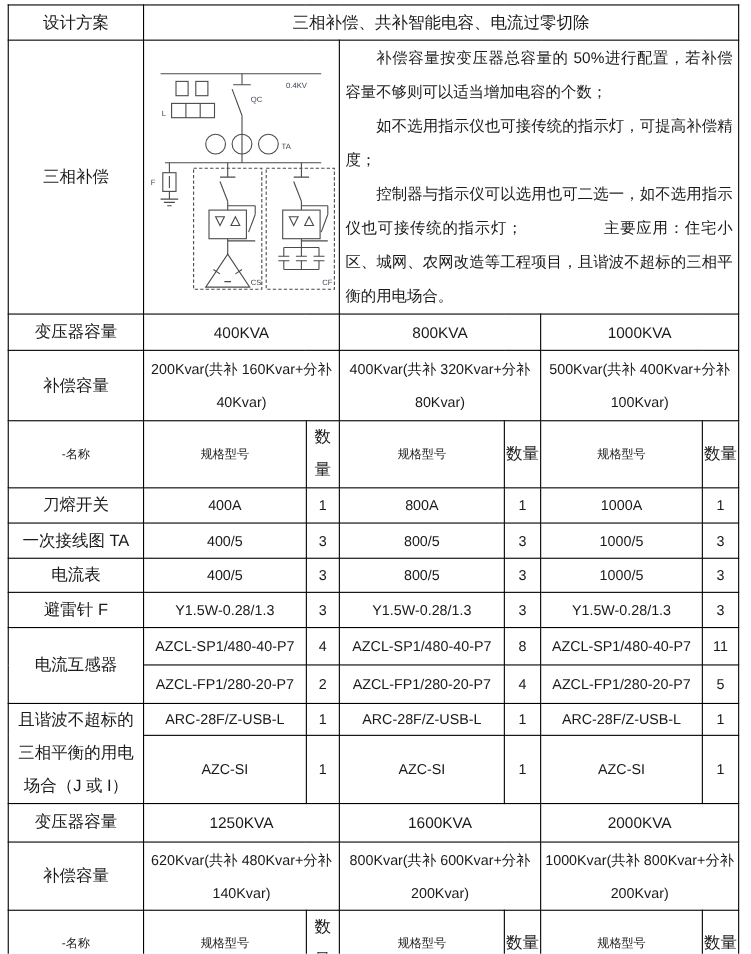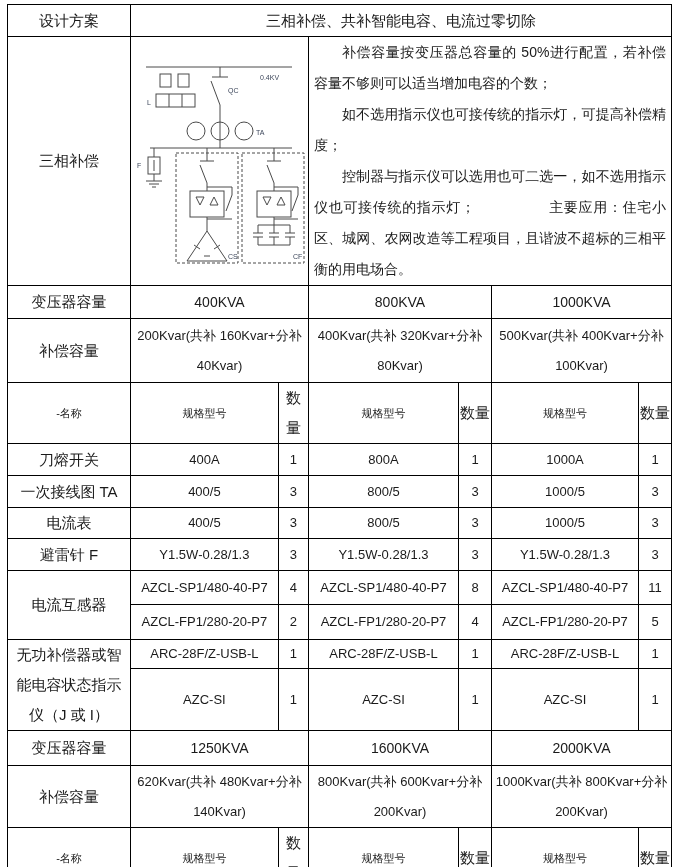--- a/index.html
+++ b/index.html
@@ -232,21 +232,21 @@
   <tr style="height:35px">
     <td class="sv">AZCL-FP1/280-20-P7</td>
     <td class="qv">2</td>
     <td class="sv">AZCL-FP1/280-20-P7</td>
     <td class="qv">4</td>
     <td class="sv">AZCL-FP1/280-20-P7</td>
     <td class="qv">5</td>
   </tr>
 
   <tr style="height:29px">
-    <td rowspan="2" class="lbl">无功补偿器或智能电容状态指示仪（J 或 I）</td>
+    <td rowspan="2" class="lbl">且谐波不超标的三相平衡的用电场合（J 或 I）</td>
     <td class="sv">ARC-28F/Z-USB-L</td>
     <td class="qv">1</td>
     <td class="sv">ARC-28F/Z-USB-L</td>
     <td class="qv">1</td>
     <td class="sv">ARC-28F/Z-USB-L</td>
     <td class="qv">1</td>
   </tr>
   <tr style="height:62px">
     <td class="sv">AZC-SI</td>
     <td class="qv">1</td>

